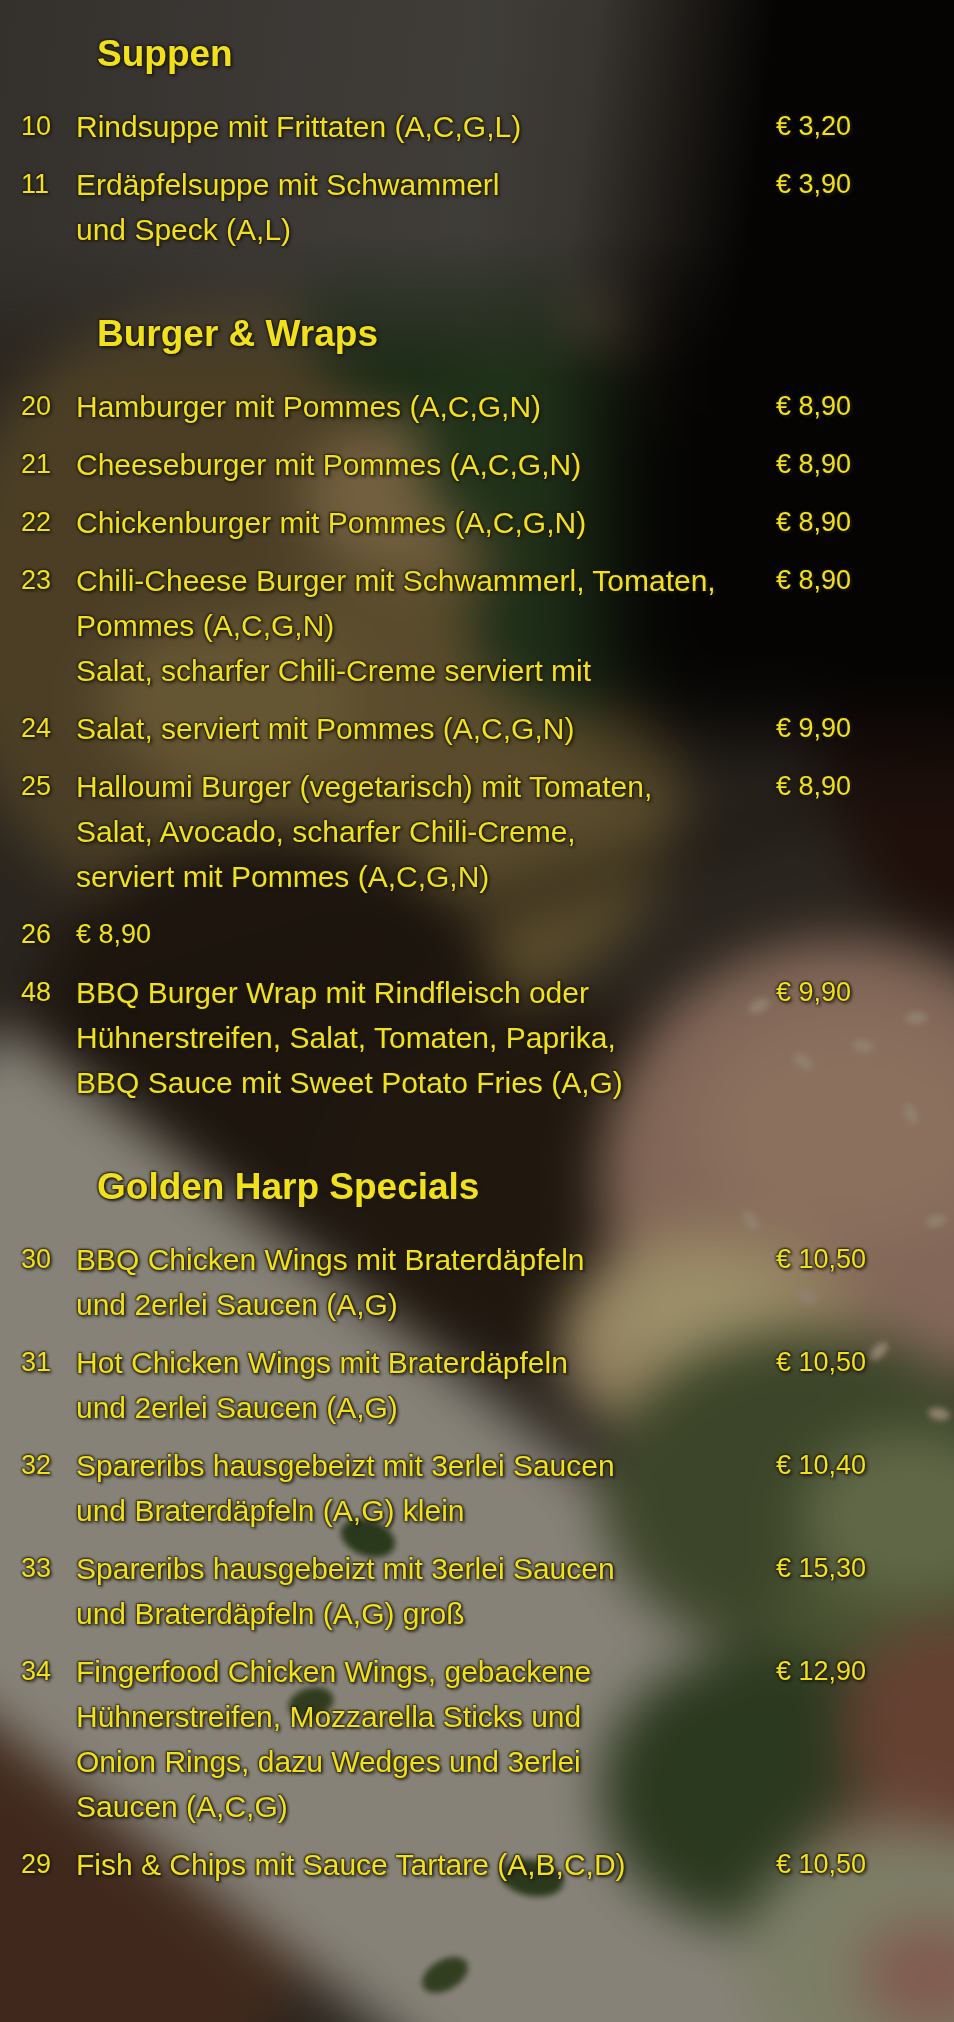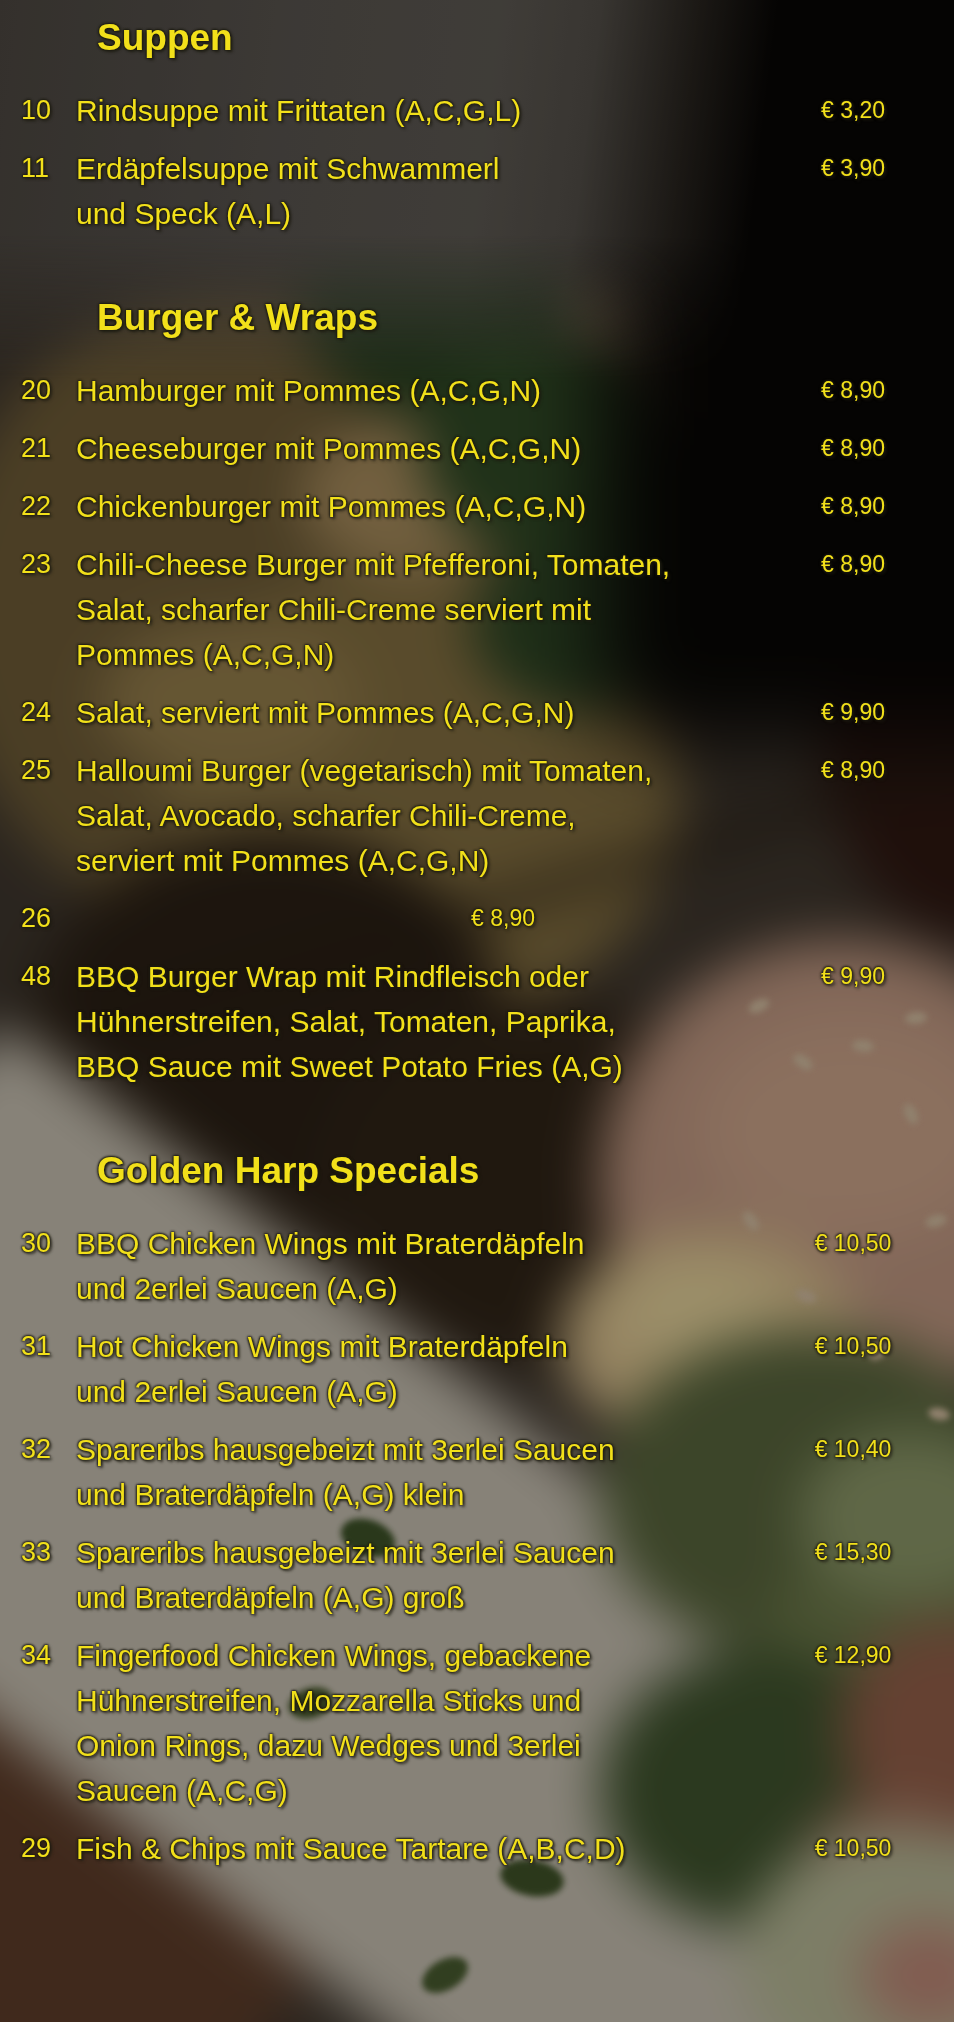--- a/index.html
+++ b/index.html
@@ -22,32 +22,32 @@
     mask-image:linear-gradient(180deg,#000 0%,#000 62%,transparent 100%);
   }
   .blackcol {
     position:absolute; left:600px; top:-60px; width:480px; height:800px;
     background:#000; border-radius:60px; filter:blur(45px);
   }
   .overlay { background:rgba(14,12,9,0.36); }
   
   .menu { padding-top:12px; color:var(--accent); }
   .sec-title {
-    margin:0 0 24px 97px; font-size:37px; font-weight:bold; line-height:52px;
+    margin:16px 0 24px 97px; font-size:37px; font-weight:bold; line-height:52px;
     text-shadow:2px 2px 3px rgba(30,28,18,.95),-1px -1px 2px rgba(30,28,18,.75),
                 1px -1px 2px rgba(30,28,18,.75),-1px 1px 2px rgba(30,28,18,.75);
   }
   .sec + .sec .sec-title { margin-top:56px; }
   .row { display:flex; align-items:flex-start; margin-bottom:13px;
     text-shadow:2px 2px 3px rgba(30,28,18,.9),-1px -1px 2px rgba(30,28,18,.7),
                 1px -1px 2px rgba(30,28,18,.7),-1px 1px 2px rgba(30,28,18,.7); }
   .num { width:76px; padding-left:21px; box-sizing:border-box; font-size:27px; line-height:45px; }
   .name { width:700px; font-size:30px; line-height:45px; }
   .ln { display:block; white-space:nowrap; }
-  .price { flex:1; text-align:center; padding-right:24px; font-size:23px; line-height:45px; white-space:nowrap; }
+  .price { flex:1; text-align:left; padding-right:24px; font-size:27px; line-height:45px; white-space:nowrap; }
 </style>
 </head>
 <body>
 
 <div id="screen">
 
   <div class="bg">
     <div class="blobs">
       <div class="b" style="left:-80px;top:-80px;width:1114px;height:2182px;border-radius:0;background:#3b342c;"></div>
 
@@ -159,23 +159,23 @@
         <div class="num">22</div>
         <div class="name">
           <span class="ln">Chickenburger mit Pommes (A,C,G,N)</span>
         </div>
         <div class="price">€ 8,90</div>
       </div>
 
       <div class="row">
         <div class="num">23</div>
         <div class="name">
-          <span class="ln">Chili-Cheese Burger mit Pfefferoni, Tomaten,</span>
+          <span class="ln">Chili-Cheese Burger mit Schwammerl, Tomaten,</span>
+          <span class="ln">Pommes (A,C,G,N)</span>
           <span class="ln">Salat, scharfer Chili-Creme serviert mit</span>
-          <span class="ln">Pommes (A,C,G,N)</span>
         </div>
         <div class="price">€ 8,90</div>
       </div>
 
       <div class="row">
         <div class="num">24</div>
         <div class="name">
           <span class="ln">Salat, serviert mit Pommes (A,C,G,N)</span>
         </div>
         <div class="price">€ 9,90</div>

